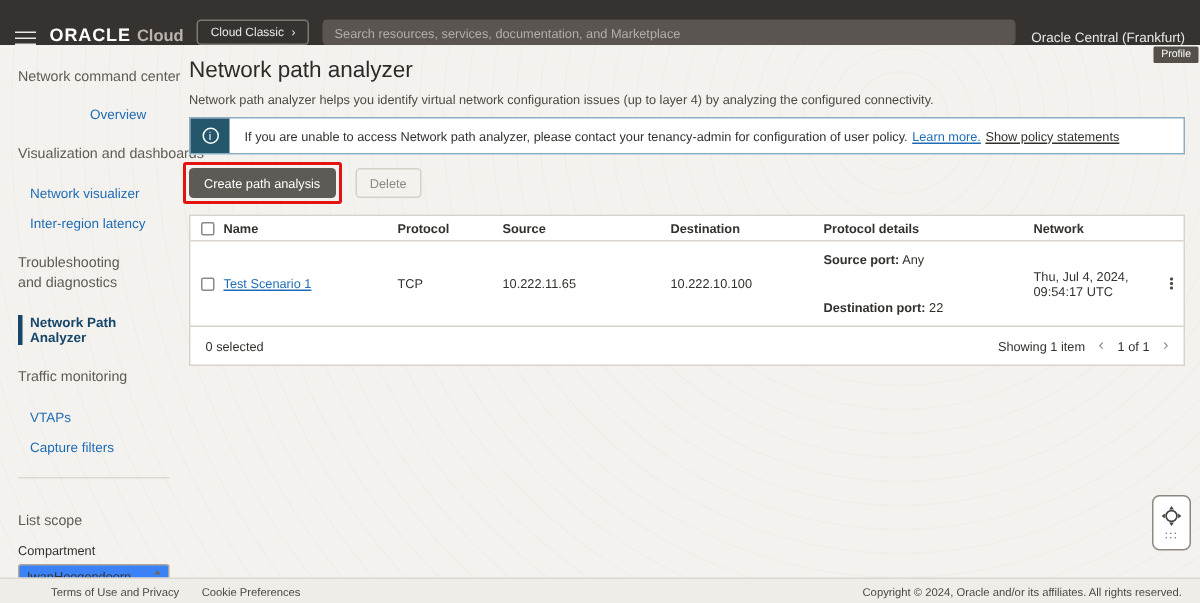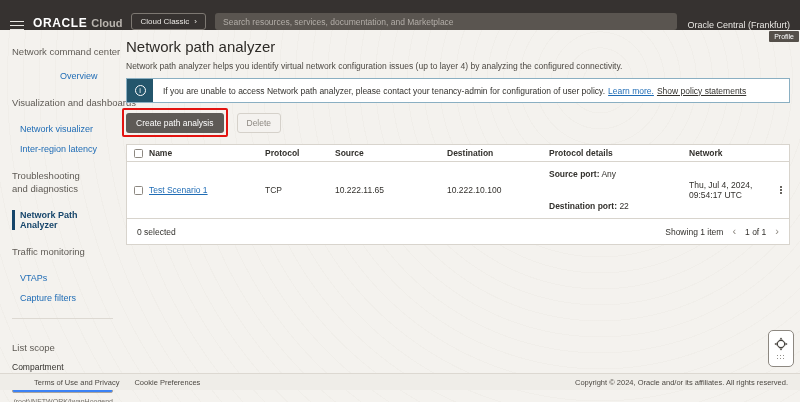--- a/index.html
+++ b/index.html
@@ -99,21 +99,21 @@
   .pg-chev { color:#8d8881; font-size:11px; line-height:1; cursor:pointer; }
 
   
   .float-widget { position:absolute; right:6px; bottom:35px; width:26px; height:37px; background:#fff;
                   border:1px solid #8d8881; border-radius:5px; display:flex; flex-direction:column;
                   align-items:center; justify-content:center; gap:4px; z-index:15; cursor:pointer; }
   .dots-grid { display:grid; grid-template-columns:repeat(3, 3px); grid-auto-rows:3px; }
   .dots-grid i { width:1.5px; height:1.5px; background:#6e6962; border-radius:50%; }
 
   
-  .page-footer { position:absolute; bottom:12px; left:0; right:0; height:17px; background:#efede8;
+  .page-footer { position:absolute; bottom:0; left:0; right:0; height:17px; background:#efede8;
                  border-top:1px solid #dcd8d1; display:flex; align-items:center;
                  justify-content:space-between; padding:0 12px; font-size:7.5px; color:#4c4842; z-index:10; }
   .footer-left { display:flex; gap:15px; margin-left:22px; }
   .footer-left a, .footer-copy { color:#4c4842; }
 </style>
 </head>
 <body>
 
 <div class="topbar">
   <div class="hamburger">

